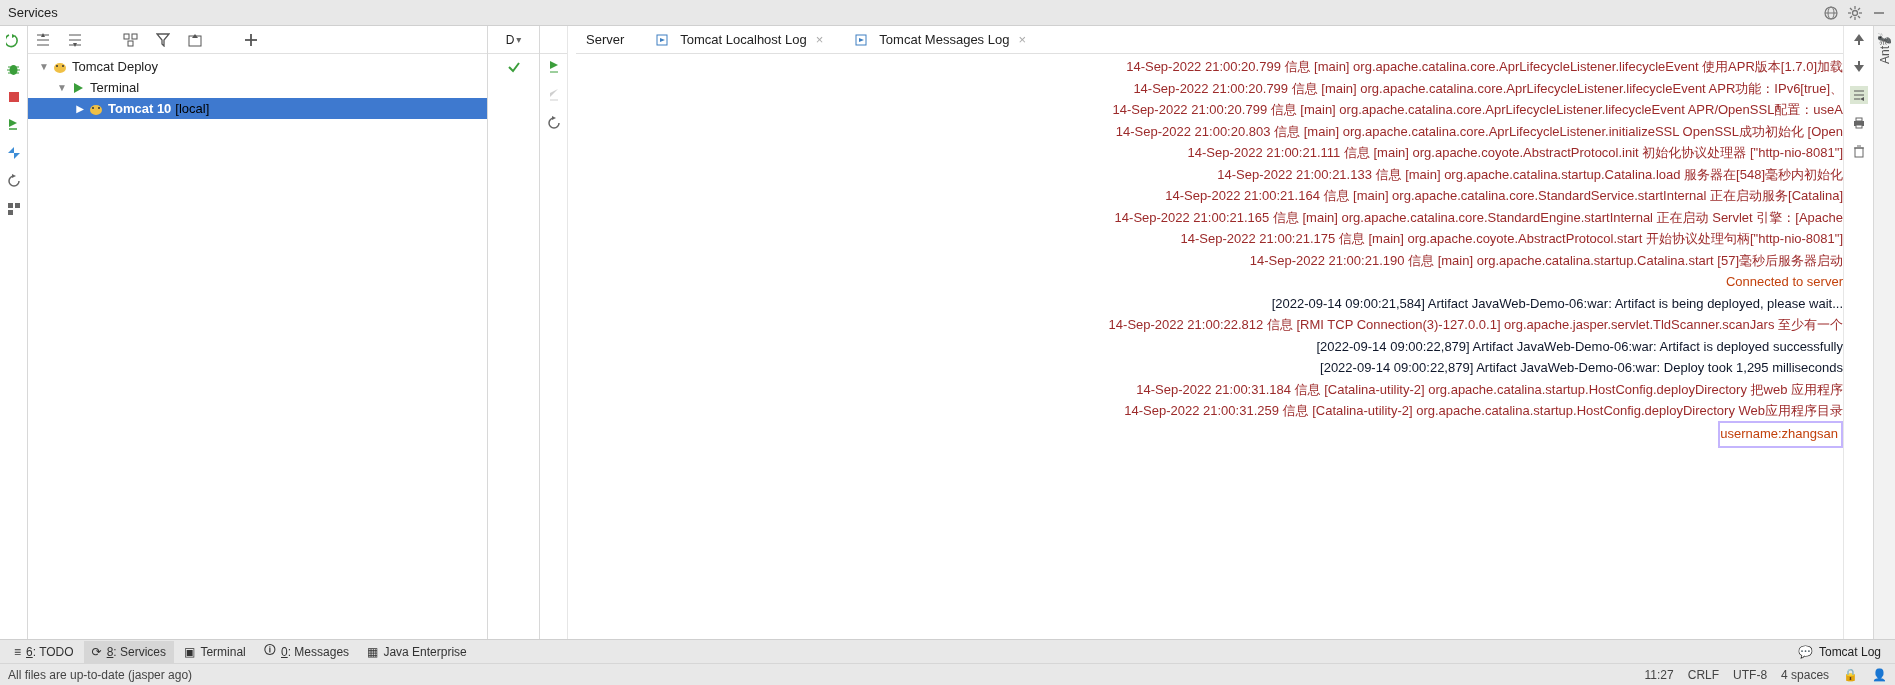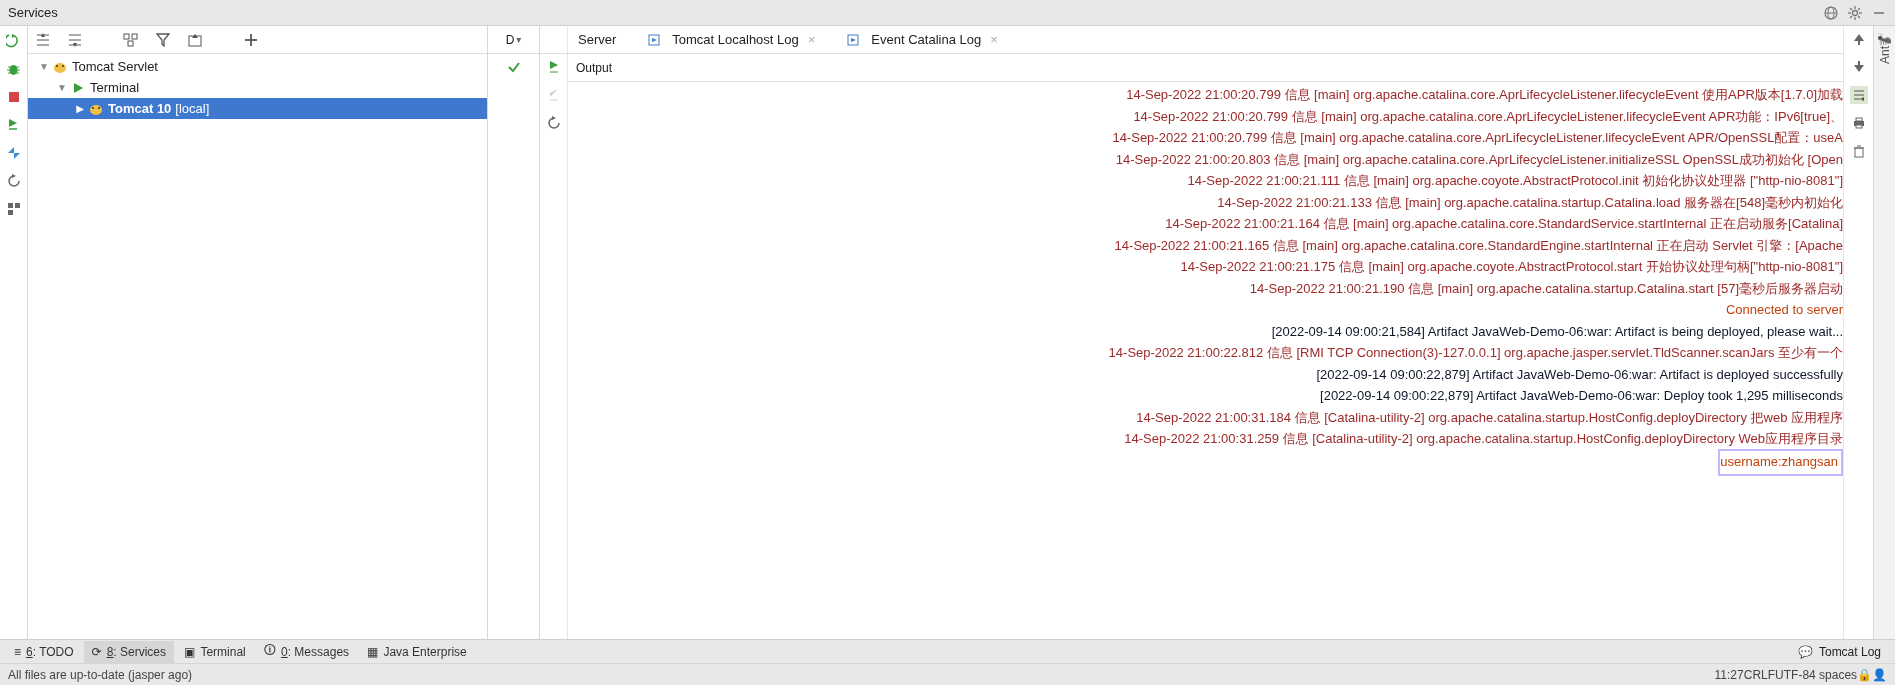--- a/index.html
+++ b/index.html
@@ -19,45 +19,45 @@
 .tb-btn { width: 18px; height: 18px; display: flex; align-items: center; justify-content: center; cursor: pointer; color: #555; }
 .tree { flex: 1; padding: 2px 0; font-size: 13px; }
 .tree-row { display: flex; align-items: center; height: 21px; padding-left: 10px; cursor: pointer; }
 .tree-row.selected { background: #3e79cf; color: #fff; }
 .tree-row .exp { width: 12px; text-align: center; color: #888; margin-right: 2px; font-size: 10px; }
 .tree-row.selected .exp { color: #cde; }
 .tree-icon { width: 16px; height: 16px; margin-right: 4px; display: flex; align-items: center; justify-content: center; }
 .indent1 { padding-left: 28px; }
 .indent2 { padding-left: 46px; }
 .secondary { color: #888; }
-.tree-row.selected .secondary { color: #ffffff; }
+.tree-row.selected .secondary { color: #000000; }
 .mid-gutter { width: 52px; border-right: 1px solid #d8d8d8; display: flex; flex-direction: column; }
 .mid-gutter-row1 { height: 28px; display:flex; align-items:center; justify-content:center; gap:2px; border-bottom:1px solid #e0e0e0;}
 .mid-gutter-rest { flex:1; display:flex; flex-direction:column; align-items:center; padding-top:4px; gap:10px;}
-.right-pane { flex: 1; display: flex; min-width: 0; }
+.right-pane { flex: 1; display: flex; min-width: 0; margin-left: 8px; }
 .output-column { flex: 1; display: flex; flex-direction: column; min-width: 0; }
 .tabs-bar { height: 28px; border-bottom: 1px solid #e0e0e0; display: flex; align-items: center; padding: 0 10px; gap: 30px; font-size: 13px; }
 .tab { display: flex; align-items: center; gap: 6px; cursor: pointer; }
 .tab .close { color: #aaa; cursor: pointer; font-size: 13px; margin-left:3px; }
 .output-header { height: 28px; border-bottom: 1px solid #e0e0e0; display: flex; align-items: center; padding: 0 8px; font-size: 12px; }
 .console { flex: 1; overflow: hidden; font-family: Liberation Sans, sans-serif; font-size: 13px; line-height: 21.5px; padding: 2px 0 0 8px; white-space: pre; text-align: right; }
 .ln-red { color: #9c2a2a; }
 .ln-black { color: #c2410c; }
 .ln-blue { color: #0f172a; }
 .boxed { display: inline-block; border: 2px solid #c4b5fd; padding: 0 3px 2px 0; margin-top:-1px;}
 .right-gutter { width: 30px; border-left: 1px solid #e6e6e6; display: flex; flex-direction: column; align-items: center; padding-top: 4px; gap: 10px; }
 .far-right-strip { width: 22px; border-left: 1px solid #d8d8d8; background: #f2f2f2; display:flex; flex-direction:column; align-items:center; padding-top:6px; }
 .vertical-text { writing-mode: vertical-rl; transform: rotate(180deg); font-size: 12px; color: #555; }
 .bottom-tabs { height: 24px; background: #e8e8e8; border-top: 1px solid #cfcfcf; display: flex; align-items: center; padding: 0 6px; gap: 2px; }
 .btab { padding: 0 8px; height: 22px; display: flex; align-items: center; gap: 5px; cursor: pointer; color: #333; font-size: 12px; }
 .btab.active { background: #d6d6d6; }
 .btab .u { text-decoration: underline; }
 .bottom-right { margin-left: auto; display: flex; align-items: center; gap: 6px; padding-right: 8px; }
 .status-bar { height: 22px; background: #e8e8e8; border-top: 1px solid #d6d6d6; display: flex; align-items: center; padding: 0 8px; font-size: 12px; color: #444; }
-.status-right { margin-left: auto; display: flex; align-items: center; }
+.status-right { margin-left: auto; display: flex; gap: 14px; align-items: center; }
 svg { display: block; }
 </style>
 </head>
 <body>
 
 <div class="tool-window-header">
   <span class="title">Services</span>
   <div class="header-right">
     <span class="header-icon">
         <svg width="14" height="14" viewBox="0 0 14 14">
@@ -186,21 +186,21 @@
     <div class="tree">
       <div class="tree-row">
         <span class="exp">▼</span>
         <span class="tree-icon">
             <svg width="16" height="14" viewBox="0 0 16 14">
               <ellipse cx="8" cy="8" rx="6" ry="5" fill="#f0c045"></ellipse>
               <circle cx="5" cy="6" r="1" fill="#333"></circle>
               <circle cx="11" cy="6" r="1" fill="#333"></circle>
             </svg>
           </span>
-        <span>Tomcat Servlet</span>
+        <span>Tomcat Deploy</span>
       </div>
       <div class="tree-row indent1">
         <span class="exp">▼</span>
         <span class="tree-icon green">
             <svg width="12" height="12" viewBox="0 0 12 12">
               <polygon points="2,1 11,6 2,11" fill="#3b9e3b"></polygon>
             </svg>
           </span>
         <span>Terminal</span>
       </div>
@@ -274,26 +274,23 @@
           <span>Tomcat Localhost Log</span>
           <span class="close">×</span>
         </div>
         <div class="tab">
           <span class="tree-icon">
               <svg width="14" height="14" viewBox="0 0 14 14">
                 <rect x="2" y="2" width="10" height="10" fill="none" stroke="#3e7fc1"></rect>
                 <polygon points="5,5 10,7 5,9" fill="#3e7fc1"></polygon>
               </svg>
             </span>
-          <span>Event Catalina Log</span>
+          <span>Tomcat Messages Log</span>
           <span class="close">×</span>
         </div>
-      </div>
-      <div class="output-header">
-        <span>Output</span>
       </div>
       <div class="console" id="console"><div class="ln-red">14-Sep-2022 21:00:20.799 信息 [main] org.apache.catalina.core.AprLifecycleListener.lifecycleEvent 使用APR版本[1.7.0]加载</div><div class="ln-red">14-Sep-2022 21:00:20.799 信息 [main] org.apache.catalina.core.AprLifecycleListener.lifecycleEvent APR功能：IPv6[true]、</div><div class="ln-red">14-Sep-2022 21:00:20.799 信息 [main] org.apache.catalina.core.AprLifecycleListener.lifecycleEvent APR/OpenSSL配置：useA</div><div class="ln-red">14-Sep-2022 21:00:20.803 信息 [main] org.apache.catalina.core.AprLifecycleListener.initializeSSL OpenSSL成功初始化 [Open</div><div class="ln-red">14-Sep-2022 21:00:21.111 信息 [main] org.apache.coyote.AbstractProtocol.init 初始化协议处理器 ["http-nio-8081"]</div><div class="ln-red">14-Sep-2022 21:00:21.133 信息 [main] org.apache.catalina.startup.Catalina.load 服务器在[548]毫秒内初始化</div><div class="ln-red">14-Sep-2022 21:00:21.164 信息 [main] org.apache.catalina.core.StandardService.startInternal 正在启动服务[Catalina]</div><div class="ln-red">14-Sep-2022 21:00:21.165 信息 [main] org.apache.catalina.core.StandardEngine.startInternal 正在启动 Servlet 引擎：[Apache</div><div class="ln-red">14-Sep-2022 21:00:21.175 信息 [main] org.apache.coyote.AbstractProtocol.start 开始协议处理句柄["http-nio-8081"]</div><div class="ln-red">14-Sep-2022 21:00:21.190 信息 [main] org.apache.catalina.startup.Catalina.start [57]毫秒后服务器启动</div><div class="ln-black">Connected to server</div><div class="ln-blue">[2022-09-14 09:00:21,584] Artifact JavaWeb-Demo-06:war: Artifact is being deployed, please wait...</div><div class="ln-red">14-Sep-2022 21:00:22.812 信息 [RMI TCP Connection(3)-127.0.0.1] org.apache.jasper.servlet.TldScanner.scanJars 至少有一个</div><div class="ln-blue">[2022-09-14 09:00:22,879] Artifact JavaWeb-Demo-06:war: Artifact is deployed successfully</div><div class="ln-blue">[2022-09-14 09:00:22,879] Artifact JavaWeb-Demo-06:war: Deploy took 1,295 milliseconds</div><div class="ln-red">14-Sep-2022 21:00:31.184 信息 [Catalina-utility-2] org.apache.catalina.startup.HostConfig.deployDirectory 把web 应用程序</div><div class="ln-red">14-Sep-2022 21:00:31.259 信息 [Catalina-utility-2] org.apache.catalina.startup.HostConfig.deployDirectory Web应用程序目录</div><div class="ln-black"><span class="boxed">username:zhangsan</span></div></div>
     </div>
 
     <div class="right-gutter">
       <span class="gutter-icon">
           <svg width="14" height="14" viewBox="0 0 14 14">
             <polygon points="7,2 2,9 12,9" fill="#666"></polygon>
             <line x1="7" y1="9" x2="7" y2="13" stroke="#666" stroke-width="2"></line>
           </svg>

